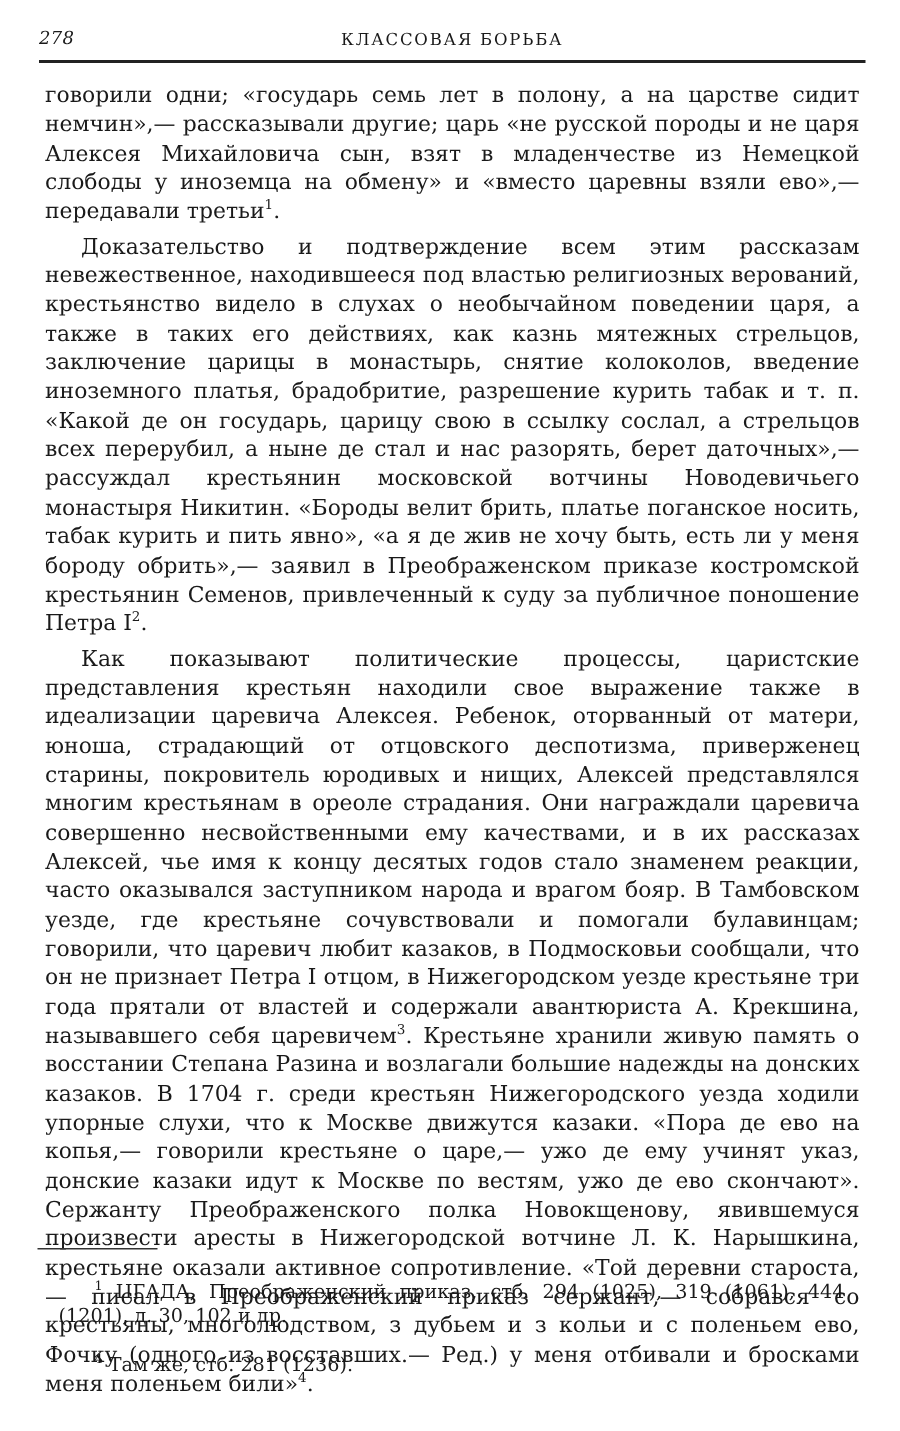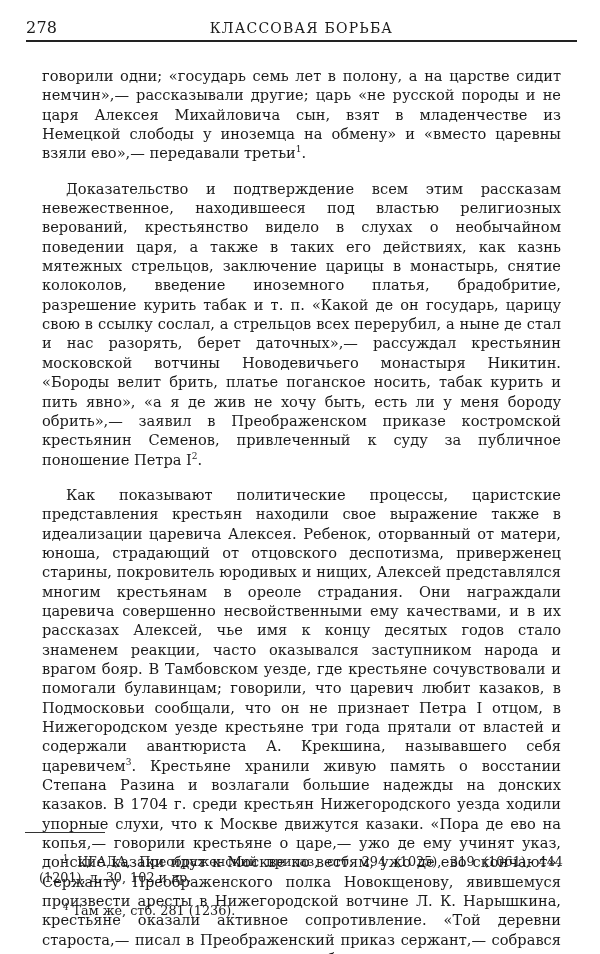--- a/index.html
+++ b/index.html
@@ -1,25 +1,25 @@
 <!DOCTYPE html>
 <html><head>
 <meta charset="utf-8">
 <style>
   html, body { margin: 0; padding: 0; background: #ffffff; }
   body { width: 600px; height: 954px; position: relative; overflow: hidden;
          font-family: "DejaVu Serif", "Liberation Serif", serif; color: #1a1a1a; }
   .header { position: absolute; left: 26px; top: 14px; width: 551px; height: 26px; }
-  .page-num { position: absolute; left: 0; top: 4px; font-size: 16px; letter-spacing: 0.2px; }
+  .page-num { position: absolute; left: 0; top: 4px; font-size: 12px; letter-spacing: 0.2px; font-style: italic; }
   .running-title { position: absolute; left: 0; right: 0; top: 6px; text-align: center;
-                   font-size: 14px; letter-spacing: 1.2px; }
+                   font-size: 11px; letter-spacing: 1.2px; }
   .rule { position: absolute; left: 26px; top: 40px; width: 551px; height: 1.5px; background: #222; }
   .body { position: absolute; left: 26px; top: 50px; width: 551px; font-size: 14.6px;
           line-height: 19.35px; text-align: justify; }
-  .body p { margin: 16px; text-indent: 0; }
+  .body p { margin: 4px; text-indent: 0; }
   .body p.indent { text-indent: 24px; }
   sup { font-size: 9px; line-height: 0; vertical-align: super; }
   .fn-rule { position: absolute; left: 25px; top: 832px; width: 80px; height: 1px; background: #333; }
   .footnotes { position: absolute; left: 23px; top: 838px; width: 556px; font-size: 12.8px; line-height: 16.3px;
                text-align: justify; }
   .footnotes p { margin: 16px; text-indent: 24px; }
   .footnotes sup { font-size: 8.5px; }
   .ital { }
 </style>
 </head>

